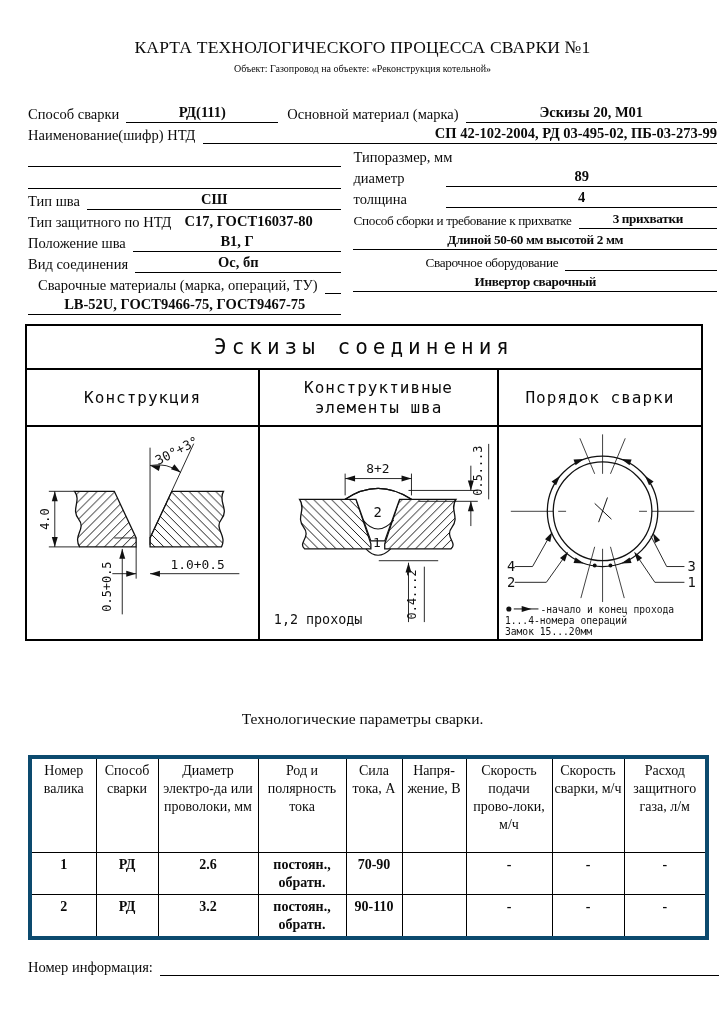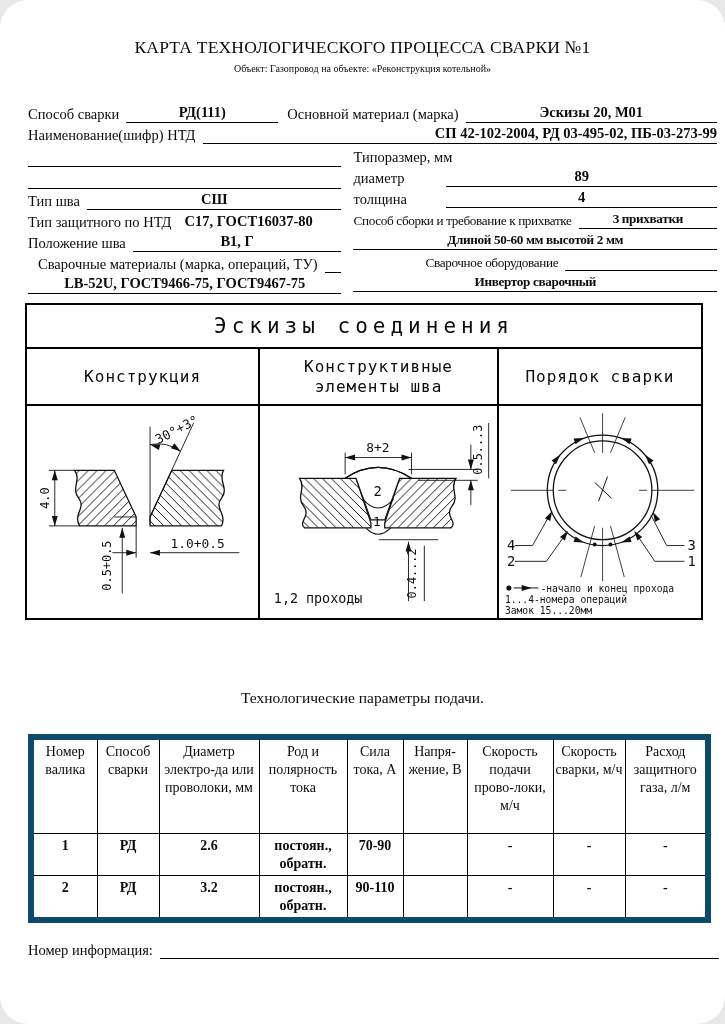--- a/index.html
+++ b/index.html
@@ -1,20 +1,19 @@
 <!DOCTYPE html>
 <html><head>
 <meta charset="utf-8">
 <style>
   html,body{margin:0;padding:0;background:#e8e8e8;}
   .page{
     position:relative;width:725px;height:1024px;background:#fff;margin:0 auto;
     font-family:"Liberation Serif","DejaVu Serif",serif;color:#0b0b0b;overflow:hidden;
     box-sizing:border-box;
-    border-radius:28px;
   }
   .title{ text-align:center; font-size:17.5px; letter-spacing:.2px; padding-top:36px; line-height:22px;}
   .subtitle{ text-align:center; font-size:10px; line-height:21px;}
 
   
   .info{ margin:23px 8px 0 28px; font-size:14.5px;}
   .irow{ display:flex; align-items:flex-end; height:21px; white-space:nowrap;}
   .lbl{ padding-right:7px;}
   .u{ border-bottom:1.6px solid #000;}
   .val{ font-weight:bold; text-align:center; border-bottom:1.6px solid #000; line-height:19px;}
@@ -37,21 +36,21 @@
     text-align:center; font-size:16px; letter-spacing:1px; line-height:20px; border-right:2px solid #000; box-sizing:border-box;}
   .sk-heads{ border-bottom:2px solid #000;}
   .sk-body>div{ height:212px; border-right:2px solid #000; box-sizing:border-box;}
   .c1{ width:34.6%;} .c2{ width:35.4%;} .c3{ flex:1; border-right:none !important;}
   .sk-body svg{ display:block; width:100%; height:100%;}
   svg text{ font-family:"DejaVu Sans Mono","Liberation Mono",monospace; fill:#111;}
 
   
   .params-title{ text-align:center; font-size:15.5px; margin-top:69px;}
   table.params{ border-collapse:collapse; margin:27px 0 0 28px; width:677px; table-layout:fixed;
-    border:6px solid #0c4a6e; font-size:14px;}
+    border:4px solid #0c4a6e; font-size:14px;}
   table.params td{ border:1.6px solid #000; text-align:center; vertical-align:top; padding:3px 2px 2px; line-height:18px;}
   table.params .hrow td{ height:88px; font-weight:normal;}
   table.params .drow td{ height:34px; font-weight:bold;}
 
   
   .other{ display:flex; align-items:flex-end; margin:14px 6px 0 28px; font-size:14.5px; height:22px;}
 </style>
 </head>
 <body>
 
@@ -80,20 +79,24 @@
           <span class="lbl">Тип шва</span>
           <span class="val fill">СШ</span>
         </div>
         <div class="irow">
           <span class="lbl">Тип защитного по НТД</span>
           <span class="val nb">С17, ГОСТ16037-80</span>
         </div>
         <div class="irow">
           <span class="lbl">Положение шва</span>
           <span class="val fill">В1, Г</span>
+        </div>
+        <div class="irow">
+          <span class="lbl">Вид соединения</span>
+          <span class="val fill">Ос, бп</span>
         </div>
         <div class="irow">
           <span class="lbl" style="padding-left:10px">Сварочные материалы (марка, операций, ТУ)</span>
           <span class="fill u"></span>
         </div>
         <div class="irow">
           <span class="val fill">LB-52U, ГОСТ9466-75, ГОСТ9467-75</span>
         </div>
       </div>
 
@@ -272,21 +275,21 @@
             <use href="#arr" transform="translate(33,183)"></use>
             <text x="42" y="187" font-size="9.8">-начало и конец прохода</text>
             <text x="6" y="198" font-size="9.8">1...4-номера операций</text>
             <text x="6" y="209" font-size="9.8">Замок 15...20мм</text>
           </g>
         </svg>
       </div>
     </div>
   </div>
 
-  <div class="params-title">Технологические параметры подачи.</div>
+  <div class="params-title">Технологические параметры сварки.</div>
 
   <table class="params">
     <colgroup>
       <col style="width:66px">
         <col style="width:62px">
         <col style="width:100px">
       <col style="width:88px">
         <col style="width:56px">
         <col style="width:64px">
       <col style="width:86px">

